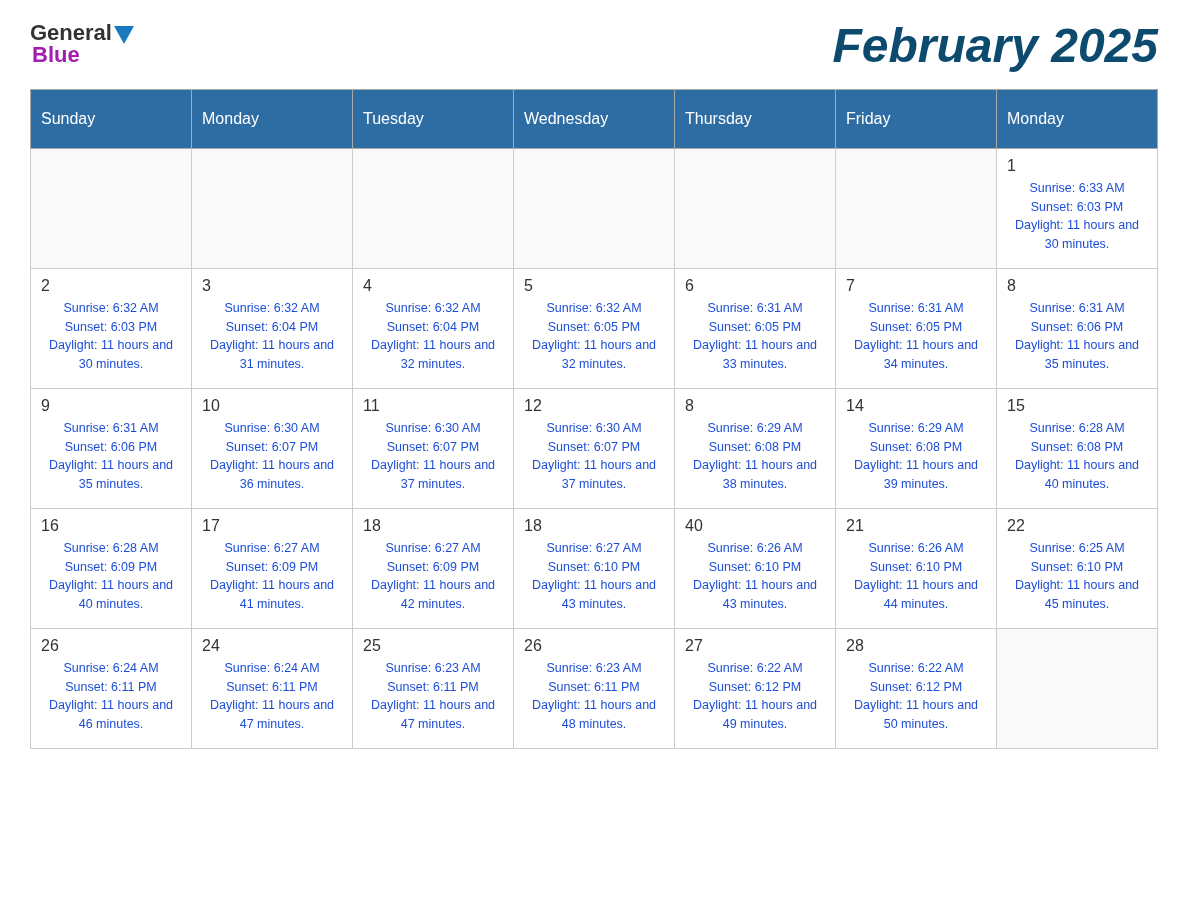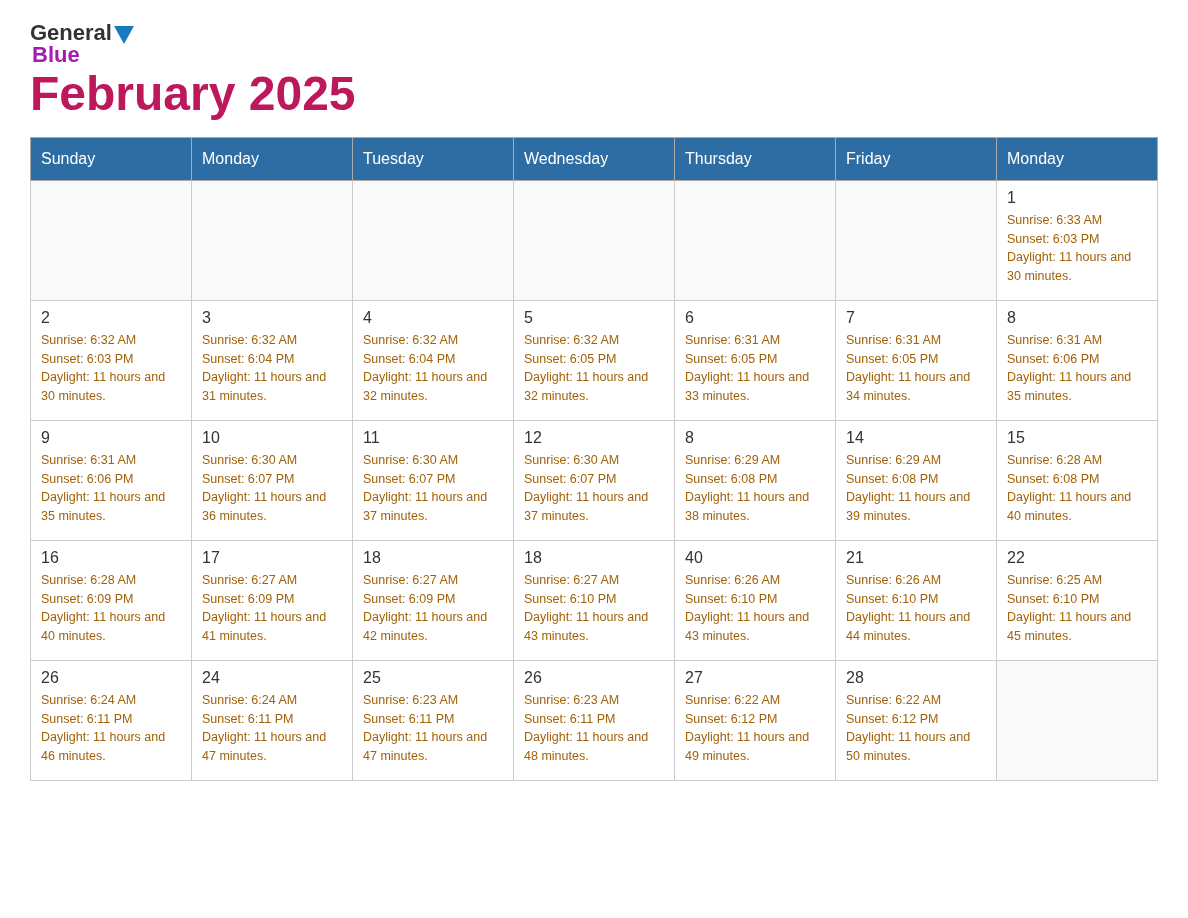--- a/index.html
+++ b/index.html
@@ -8,21 +8,20 @@
       background: #fff;
       padding: 20px 30px;
       width: 1188px;
       min-height: 918px;
     }
     .header {
       display: flex;
       justify-content: space-between;
       align-items: flex-start;
       margin-bottom: 16px;
-      flex-direction: column;
     }
     .logo {
       display: flex;
       flex-direction: column;
       align-items: flex-start;
     }
     .logo-top {
       display: flex;
       align-items: center;
     }
@@ -46,37 +45,38 @@
       color: #a21caf;
       margin-top: -4px;
       margin-left: 2px;
     }
     .title-section {
       text-align: right;
     }
     .month-title {
       font-size: 48px;
       font-weight: bold;
-      color: #be185d;
+      color: #0c4a6e;
       line-height: 1.1;
+      font-style: italic;
     }
     .location {
       font-size: 20px;
       color: #555;
       margin-top: 4px;
     }
     .calendar {
       width: 100%;
       border-collapse: collapse;
       border: 1px solid #aaa;
     }
     .calendar th {
       background-color: #2e6da4;
       color: white;
-      padding: 12px 10px;
+      padding: 20px 10px;
       text-align: left;
       font-size: 16px;
       font-weight: normal;
       border: 1px solid #aaa;
     }
     .calendar td {
       vertical-align: top;
       padding: 8px 10px;
       border: 1px solid #ccc;
       width: 14.28%;
@@ -86,22 +86,23 @@
     }
     .day-number {
       font-size: 16px;
       font-weight: normal;
       color: #333;
       display: block;
       margin-bottom: 4px;
     }
     .day-info {
       font-size: 12.5px;
-      color: #a16207;
+      color: #1d4ed8;
       line-height: 1.5;
+      text-align: center;
     }
     .empty-cell {
       background: #f9f9f9;
     }
     tr.week-row td {
       height: 120px;
     }
   </style>
 </head>
 <body>

